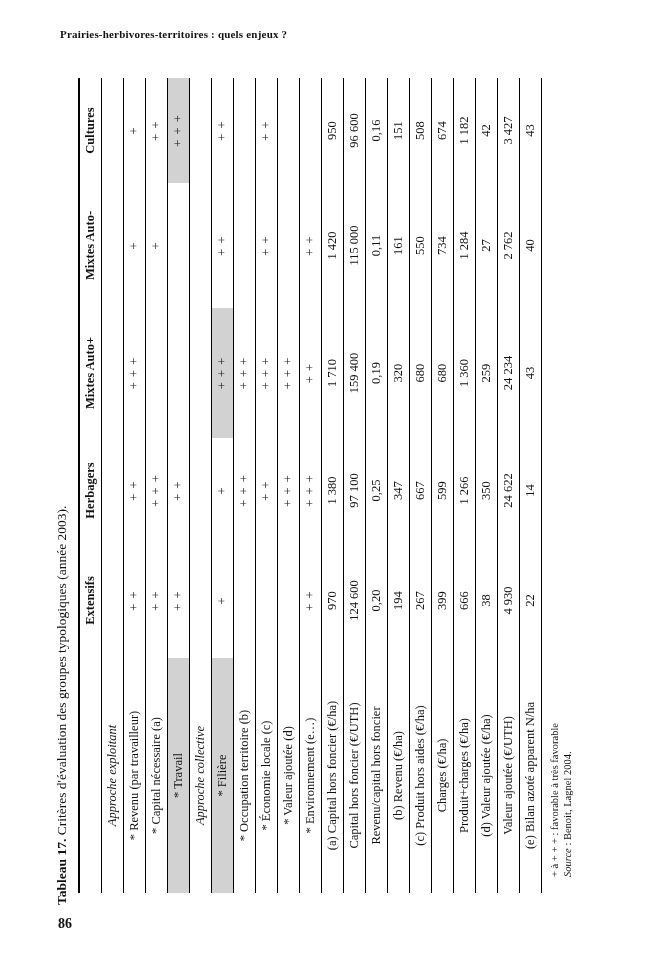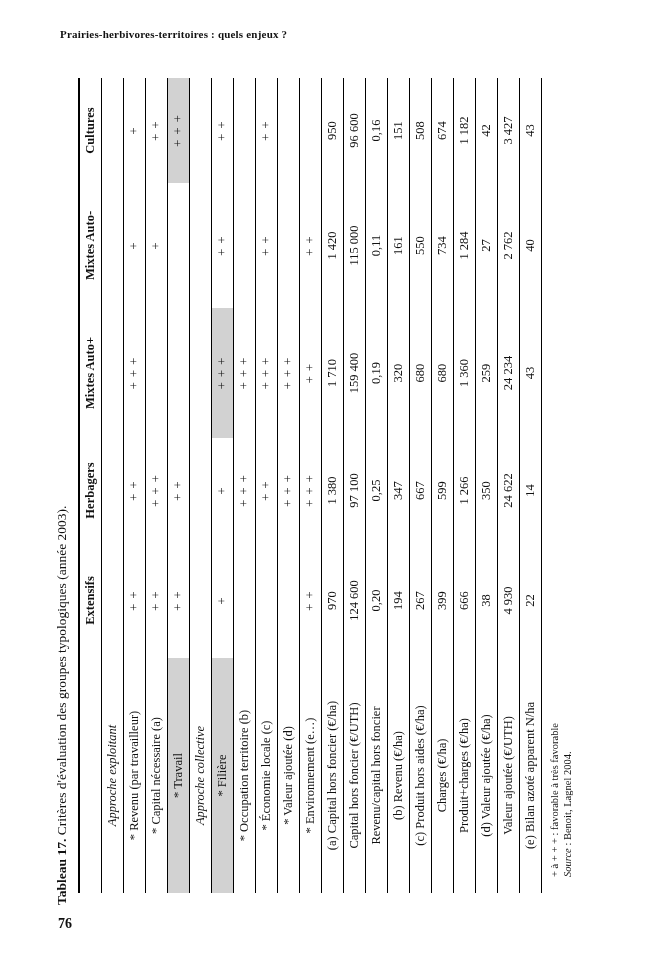--- a/index.html
+++ b/index.html
@@ -232,13 +232,13 @@
     </tbody>
   </table>
 
   <div class="notes">
     <div>+ à + + + : favorable à très favorable</div>
     <div class="src"><span class="srcword">Source</span><span> : Benoit, Lagnel 2004.</span></div>
   </div>
 
 </div>
 
-<div class="page-number">76</div>
+<div class="page-number">86</div>
 
 </body></html>

